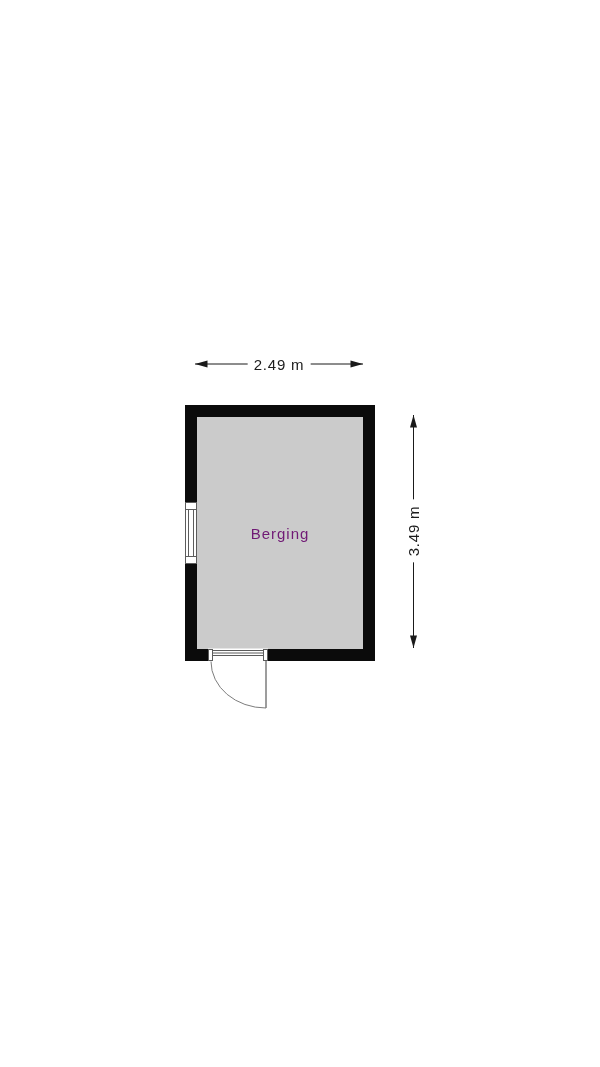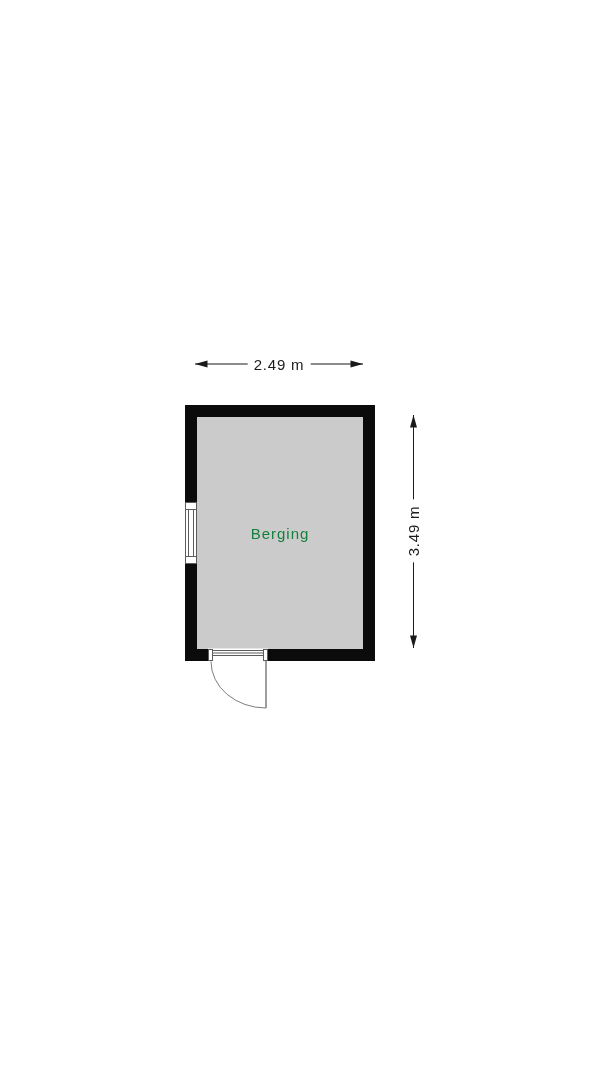--- a/index.html
+++ b/index.html
@@ -28,21 +28,21 @@
     letter-spacing: 0.8px;
   }
   .dim-label {
     background: #ffffff;
     padding: 0 6px;
   }
   .dim-label.vertical {
     transform: translate(-50%, -50%) rotate(-90deg);
   }
   .room-label {
-    color: #15803d;
+    color: #701a75;
     font-size: 15px;
     letter-spacing: 1px;
   }
 </style>
 </head>
 <body>
 
 <svg class="plan-svg" width="600" height="1067" viewBox="0 0 600 1067">
 
   <rect x="185" y="405" width="190" height="256" fill="#0b0b0b"></rect>

